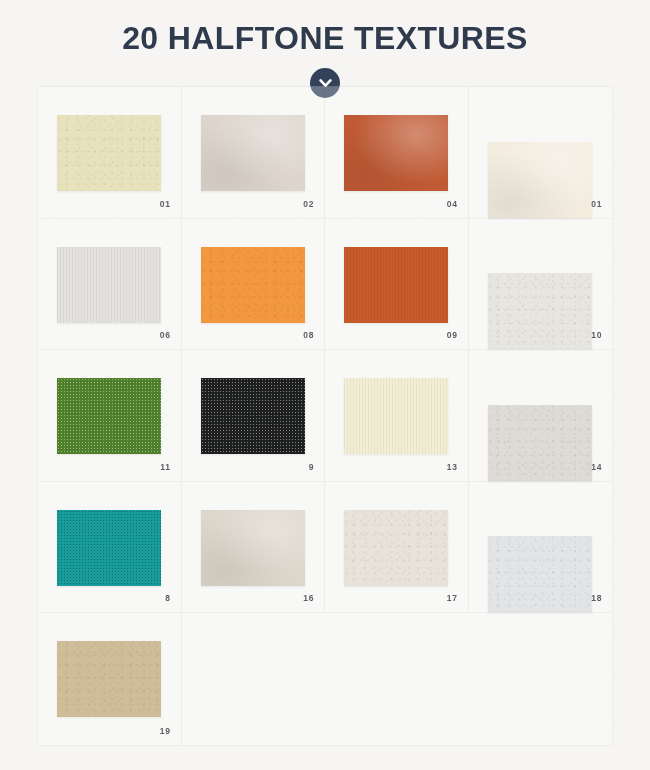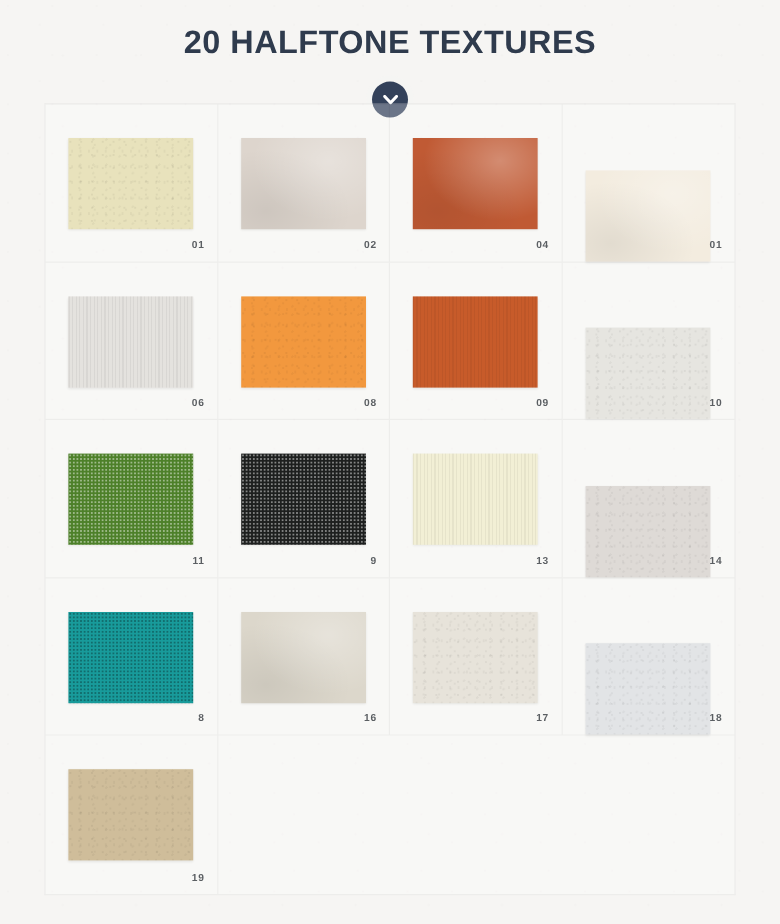--- a/index.html
+++ b/index.html
@@ -32,21 +32,21 @@
   
   #header {
     position: absolute;
     top: 0; left: 0; right: 0;
     height: 110px;
     text-align: center;
   }
 
   #title {
     margin-top: 22px;
-    font-size: 27px;
+    font-size: 32px;
     font-weight: bold;
     letter-spacing: 0.4px;
     color: #2f3b4d;
     line-height: 1;
     white-space: nowrap;
   }
 
   #badge {
     position: absolute;
     top: 68px;

